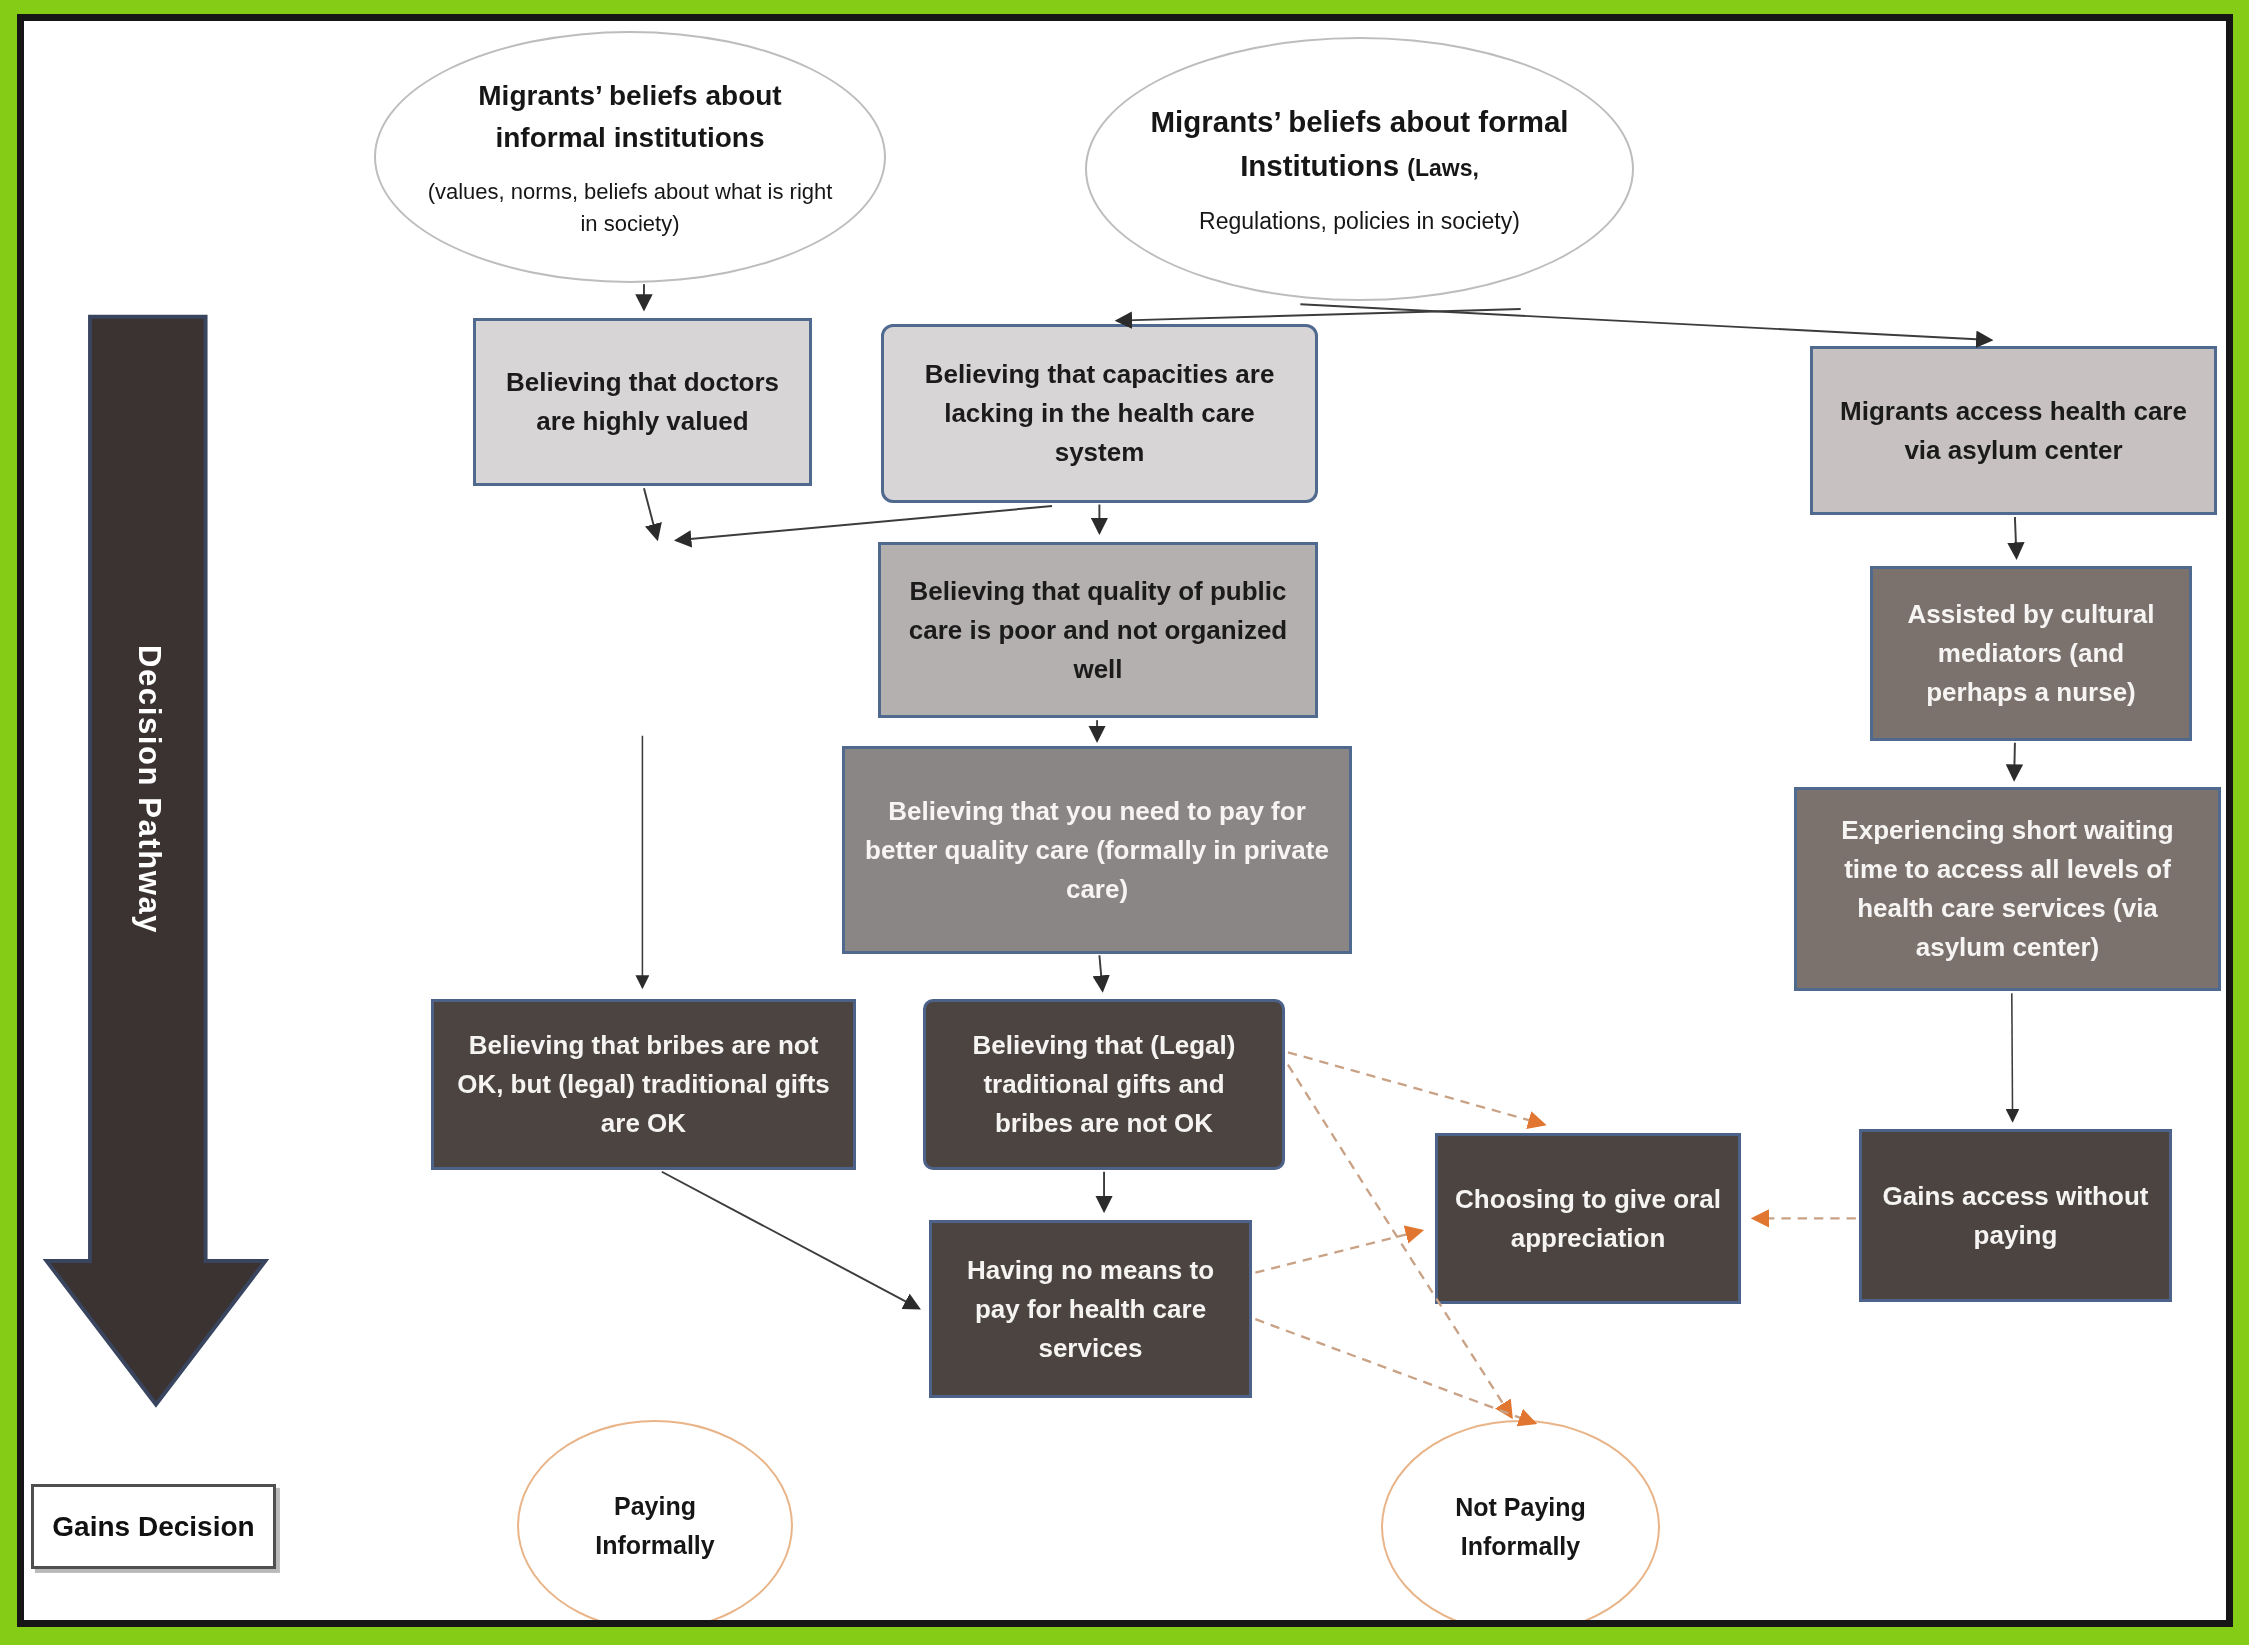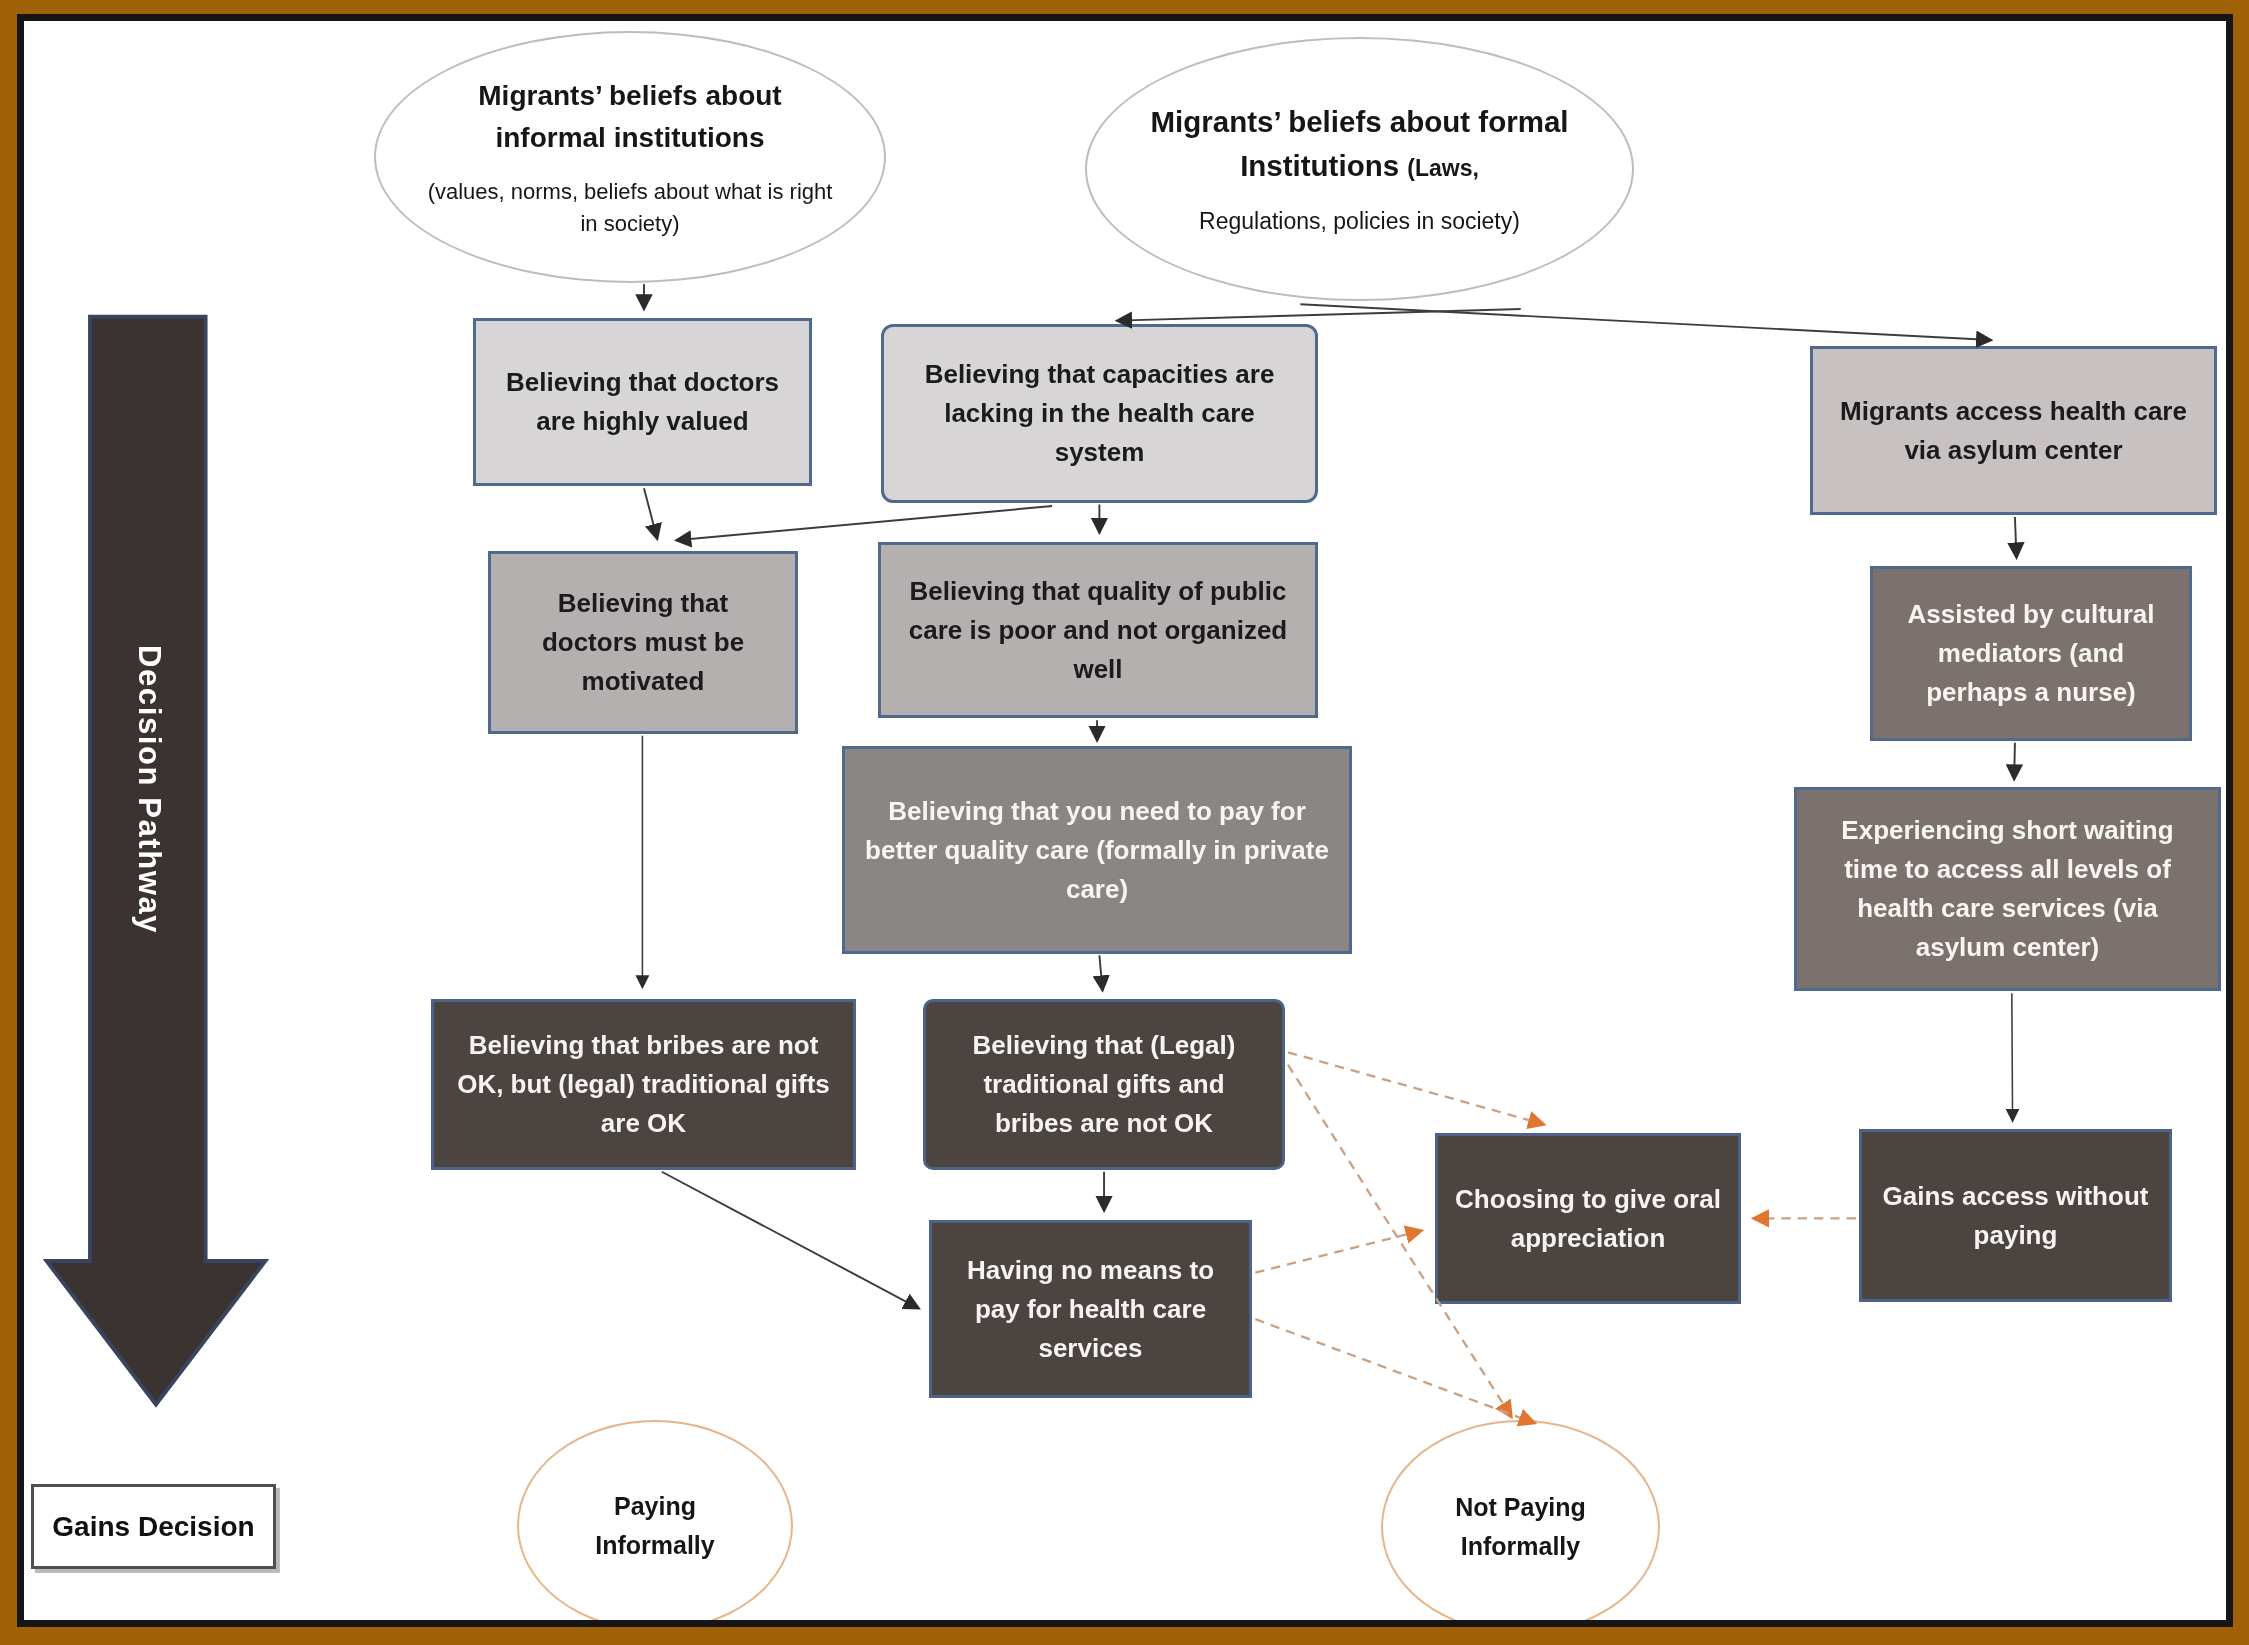--- a/index.html
+++ b/index.html
@@ -1,16 +1,16 @@
 <!DOCTYPE html>
 <html style="font-size:12.4px"><head>
 <meta charset="utf-8">
 <style>
   html,body{margin:0;padding:0;background:#ffffff;}
-  .canvas{position:relative;width:2250px;height:1646px;background:#a16207;
+  .canvas{position:relative;width:2250px;height:1646px;background:#84cc16;
           font-family:"Liberation Sans",sans-serif;overflow:hidden;}
   .frame{position:absolute;left:17px;top:14px;right:17px;bottom:18.6px;
          border:7px solid #161616;overflow:hidden;background:#ffffff;}
   .stage{position:absolute;left:-24px;top:-21px;width:2250px;height:1646px;}
 
   
   .box{position:absolute;display:flex;align-items:center;justify-content:center;
        text-align:center;box-sizing:border-box;font-weight:600;line-height:1.5;
        padding:6.2px 15.5px;}
   .box.light{background:#d8d5d6;border:3.9px solid #50698e;color:#1b1b1b;font-size:26px;}
@@ -88,23 +88,20 @@
 
       <div class="box light" id="nA">
         <span>Believing that doctors are highly valued</span>
       </div>
       <div class="box light" id="nB">
         <span>Believing that capacities are lacking in the health care system</span>
       </div>
       <div class="box asylum" id="nC">
         <span>Migrants access health care via asylum center</span>
       </div>
-      <div class="box medium" id="nD">
-        <span>Believing that doctors must be motivated</span>
-      </div>
       <div class="box medium" id="nE">
         <span>Believing that quality of public care is poor and not organized well</span>
       </div>
       <div class="box warm" id="nF">
         <span>Assisted by cultural mediators (and perhaps a nurse)</span>
       </div>
       <div class="box gray" id="nG">
         <span>Believing that you need to pay for better quality care (formally in private care)</span>
       </div>
       <div class="box warm" id="nH">

